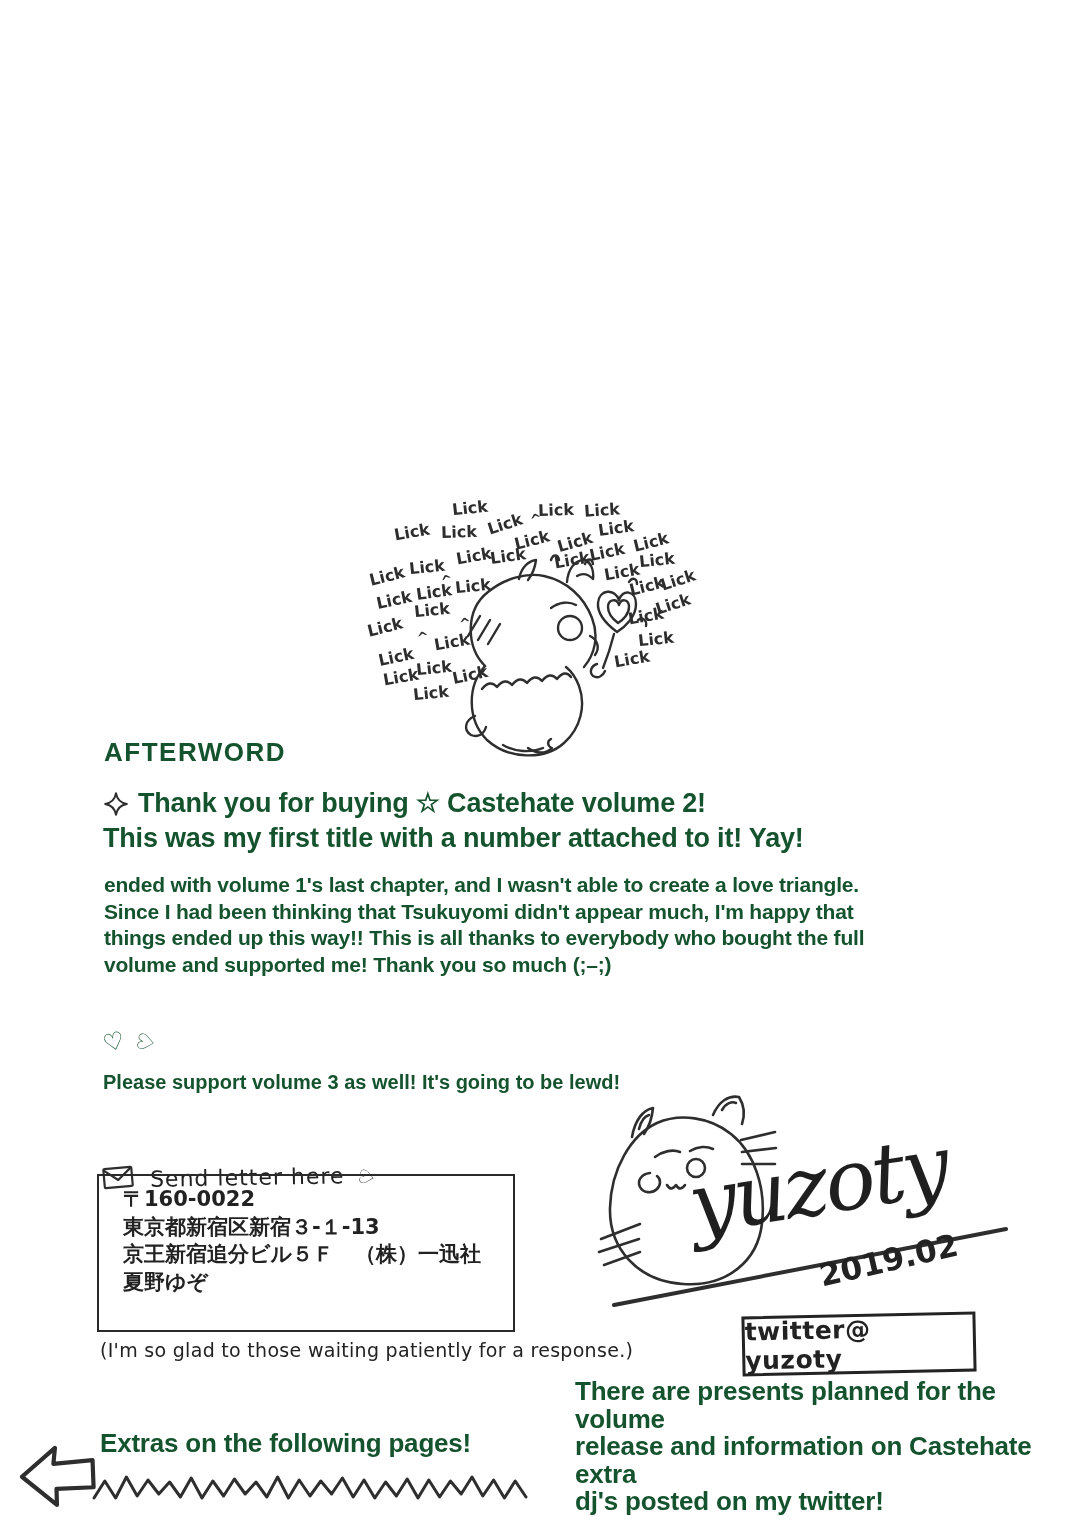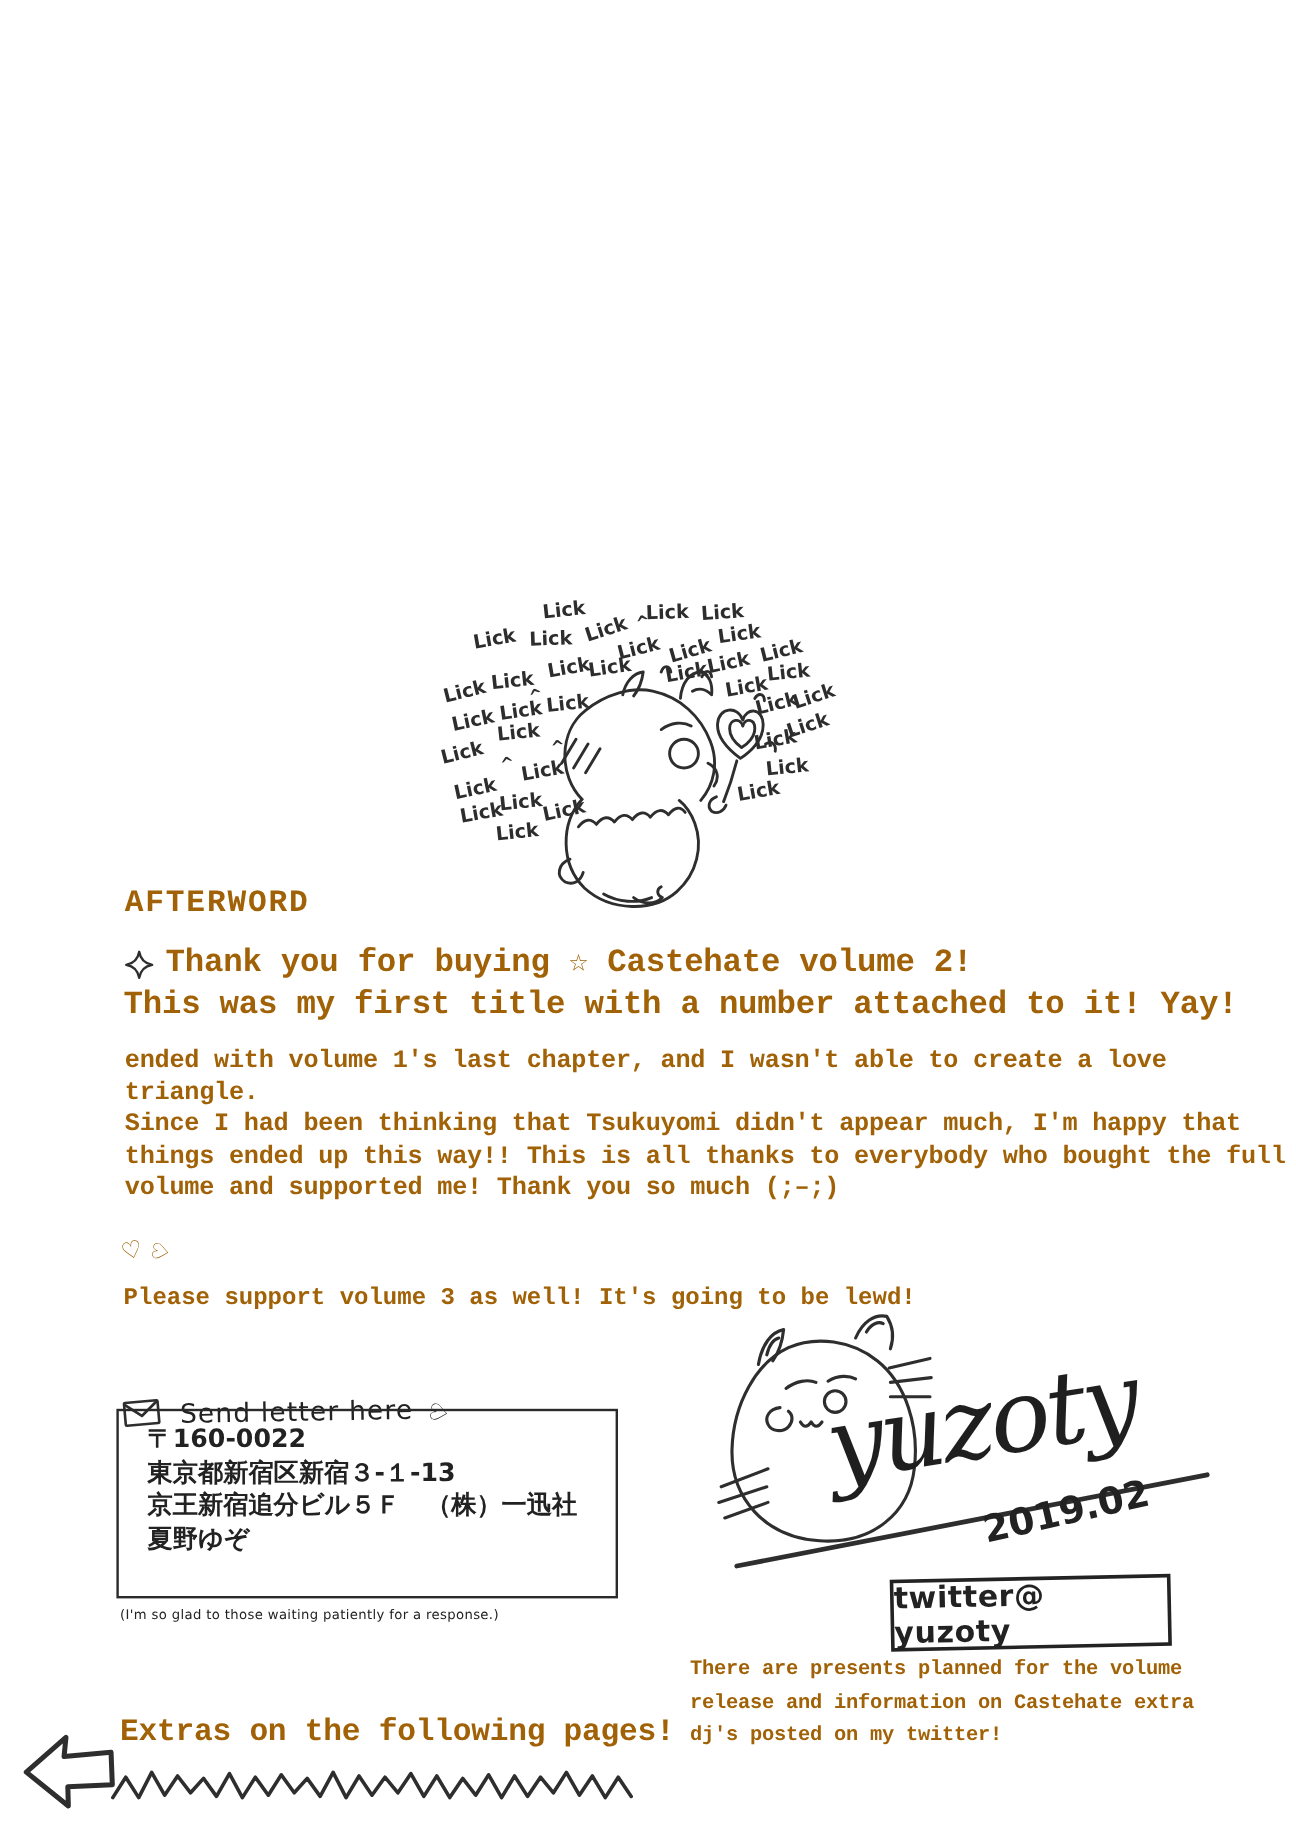--- a/index.html
+++ b/index.html
@@ -1,18 +1,18 @@
 <!DOCTYPE html>
 <html><head>
 <meta charset="utf-8">
 <style>
   html,body{margin:0;padding:0;background:#fff;}
   #page{position:relative;width:1080px;height:1528px;background:#ffffff;overflow:hidden;
         color:#1c1c1c;font-family:"Liberation Sans",sans-serif;}
-  .comic{font-family:Liberation Mono, monospace;font-weight:700;color:#a16207;}
+  .comic{font-family:Liberation Sans, sans-serif;font-weight:700;color:#14532d;}
   .hand{font-family:"DejaVu Sans",sans-serif;color:#222;}
   .abs{position:absolute;}
 
   
   #doodle-layer{position:absolute;inset:0;pointer-events:none;}
   .lick{position:absolute;font-family:"DejaVu Sans",sans-serif;font-weight:700;
         font-size:16px;color:#2d2d2d;white-space:nowrap;}
   .tick{position:absolute;font-family:"DejaVu Sans",sans-serif;font-weight:700;
         font-size:14px;color:#2d2d2d;}
 
@@ -31,31 +31,31 @@
   .heart.side{transform:rotate(-80deg);font-size:22px;}
 
   #volume3-note{left:103px;top:1071px;font-size:20px;}
 
   #send-letter{left:100px;top:1126px;display:flex;align-items:center;gap:14px;margin-top:37px;}
   #send-letter-label{font-size:22px;letter-spacing:1px;transform:rotate(-1deg);}
 
   #address-box{left:97px;top:1174px;width:418px;height:158px;border:2.5px solid #2a2a2a;
                box-sizing:border-box;padding:10px 0 0 24px;font-size:21px;line-height:27.5px;
                font-family:"DejaVu Sans","Liberation Sans",sans-serif;font-weight:600;color:#222;}
-  #address-caption{left:100px;top:1339px;font-size:11px;letter-spacing:0.3px;}
+  #address-caption{left:100px;top:1339px;font-size:19px;letter-spacing:0.3px;}
 
   #signature-name{left:688px;top:1136px;font-family:"DejaVu Serif",serif;font-style:italic;
                   font-size:84px;color:#1f1f1f;transform:rotate(-9deg);letter-spacing:-3px;}
   #signature-date{left:818px;top:1242px;font-size:31px;font-weight:700;transform:rotate(-13deg);}
 
   #twitter-box{left:742px;top:1314px;width:228px;height:54px;border:3px solid #232323;
                display:flex;align-items:center;justify-content:center;transform:rotate(-1.2deg);}
   #twitter-handle{font-size:25px;font-weight:700;letter-spacing:0.5px;}
 
-  #twitter-note{left:575px;top:1378px;font-size:17px;line-height:27.5px;letter-spacing:-0.2px;}
+  #twitter-note{left:575px;top:1378px;font-size:26px;line-height:27.5px;letter-spacing:-0.2px;}
 
   #extras-label{left:100px;top:1428px;font-size:26px;letter-spacing:-0.2px;}
 </style>
 </head>
 <body>
 
 <div id="page">
 
   <div id="doodle-layer">
       <span class="lick" style="left: 470px; top: 508px; transform: translate(-50%, -50%) rotate(-6deg);">Lick</span>

